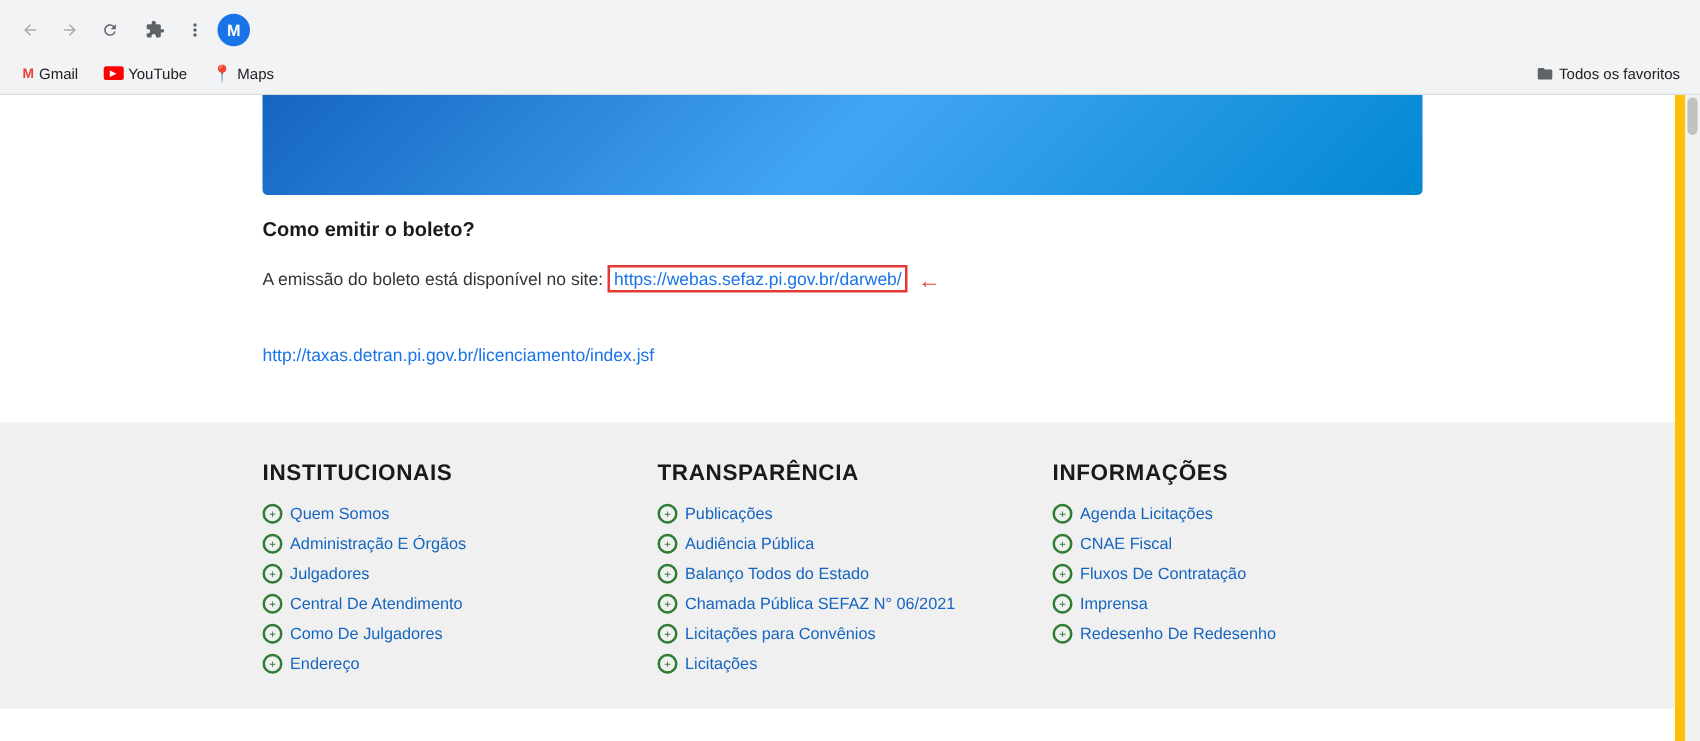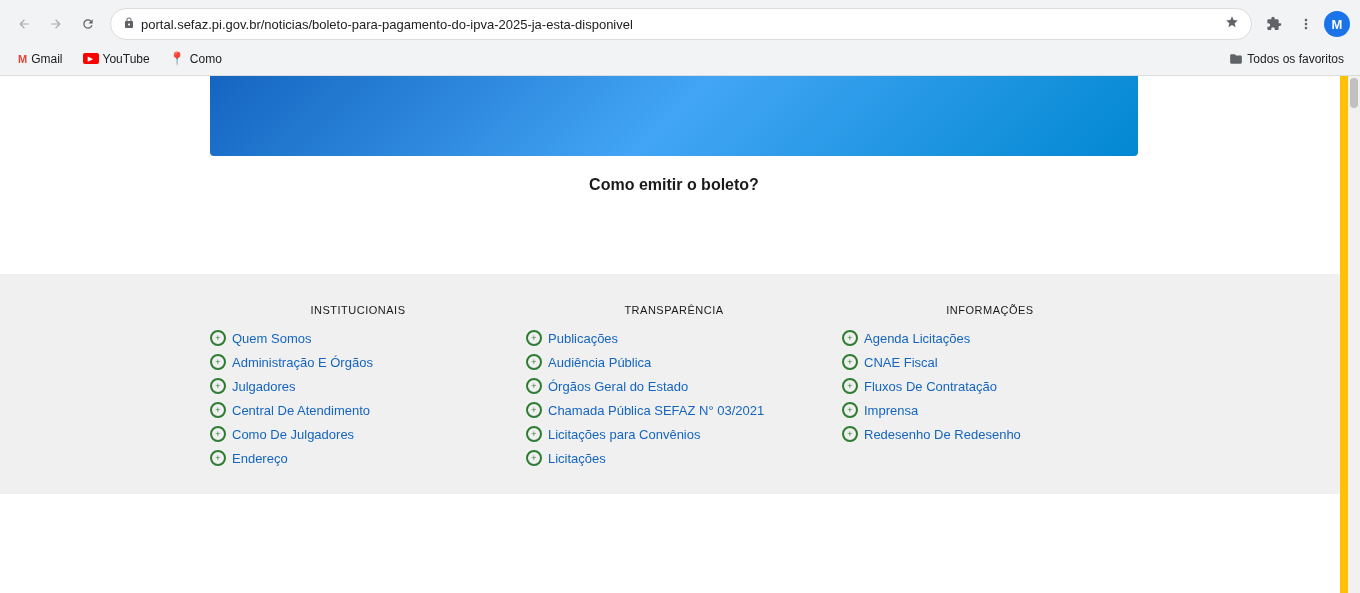--- a/index.html
+++ b/index.html
@@ -151,21 +151,20 @@
       background: #fff;
       overflow: hidden;
       display: flex;
       position: relative;
     }
 
     .page-scroll-area {
       flex: 1;
       overflow-y: auto;
       overflow-x: hidden;
-      text-align: center;
     }
 
     
     .top-banner {
       height: 80px;
       background: linear-gradient(135deg, #1565c0, #42a5f5, #0288d1);
       margin: 0 210px;
       border-radius: 0 0 4px 4px;
     }
 
@@ -213,22 +212,22 @@
     
     .footer {
       background: #f0f0f0;
       padding: 30px 210px 20px 210px;
       display: grid;
       grid-template-columns: 1fr 1fr 1fr;
       gap: 20px;
     }
 
     .footer-col-title {
-      font-size: 11px;
-      font-weight: normal;
+      font-size: 18px;
+      font-weight: bold;
       color: #1a1a1a;
       margin-bottom: 14px;
       letter-spacing: 0.5px;
     }
 
     .footer-link {
       display: flex;
       align-items: center;
       gap: 6px;
       font-size: 13px;
@@ -294,33 +293,20 @@
             <path d="M12 4l-1.41 1.41L16.17 11H4v2h12.17l-5.58 5.59L12 20l8-8z"></path>
           </svg>
       </button>
       <button class="nav-btn">
         <svg width="14" height="14" viewBox="0 0 24 24" fill="#5f6368">
             <path d="M17.65 6.35A7.958 7.958 0 0012 4c-4.42 0-7.99 3.58-7.99 8s3.57 8 7.99 8c3.73 0 6.84-2.55 7.73-6h-2.08A5.99 5.99 0 0112 18c-3.31 0-6-2.69-6-6s2.69-6 6-6c1.66 0 3.14.69 4.22 1.78L13 11h7V4l-2.35 2.35z"></path>
           </svg>
       </button>
     </div>
 
-    <div class="address-bar">
-      <span class="address-bar-icon">
-        <svg width="12" height="12" viewBox="0 0 24 24" fill="#5f6368">
-            <path d="M18 8h-1V6c0-2.76-2.24-5-5-5S7 3.24 7 6v2H6c-1.1 0-2 .9-2 2v10c0 1.1.9 2 2 2h12c1.1 0 2-.9 2-2V10c0-1.1-.9-2-2-2zm-6 9c-1.1 0-2-.9-2-2s.9-2 2-2 2 .9 2 2-.9 2-2 2zm3.1-9H8.9V6c0-1.71 1.39-3.1 3.1-3.1 1.71 0 3.1 1.39 3.1 3.1v2z"></path>
-          </svg>
-      </span>
-      <span class="address-url">portal.sefaz.pi.gov.br/noticias/boleto-para-pagamento-do-ipva-2025-ja-esta-disponivel</span>
-      <span>
-        <svg width="14" height="14" viewBox="0 0 24 24" fill="#5f6368">
-            <path d="M12 17.27L18.18 21l-1.64-7.03L22 9.24l-7.19-.62L12 2 9.19 8.62 2 9.24l5.46 4.73L5.82 21z"></path>
-          </svg>
-      </span>
-    </div>
 
     <div class="toolbar-right">
       <button class="toolbar-icon-btn">
         <svg width="16" height="16" viewBox="0 0 24 24" fill="#5f6368">
             <path d="M20.5 11H19V7c0-1.1-.9-2-2-2h-4V3.5C13 2.12 11.88 1 10.5 1S8 2.12 8 3.5V5H4c-1.1 0-1.99.9-1.99 2v3.8H3.5c1.49 0 2.7 1.21 2.7 2.7s-1.21 2.7-2.7 2.7H2V19c0 1.1.9 2 2 2h3.8v-1.5c0-1.49 1.21-2.7 2.7-2.7s2.7 1.21 2.7 2.7V21H17c1.1 0 2-.9 2-2v-4h1.5c1.38 0 2.5-1.12 2.5-2.5S21.88 11 20.5 11z"></path>
           </svg>
       </button>
       <button class="toolbar-icon-btn">
         <svg width="16" height="16" viewBox="0 0 24 24" fill="#5f6368">
             <path d="M12 8c1.1 0 2-.9 2-2s-.9-2-2-2-2 .9-2 2 .9 2 2 2zm0 2c-1.1 0-2 .9-2 2s.9 2 2 2 2-.9 2-2-.9-2-2-2zm0 6c-1.1 0-2 .9-2 2s.9 2 2 2 2-.9 2-2-.9-2-2-2z"></path>
@@ -334,43 +320,47 @@
     <div class="bookmark-item">
       <span class="gmail-icon">M</span>
       <span>Gmail</span>
     </div>
     <div class="bookmark-item">
       <div class="youtube-icon">▶</div>
       <span>YouTube</span>
     </div>
     <div class="bookmark-item">
       <span class="maps-pin">📍</span>
-      <span>Como</span>
+      <span>Maps</span>
     </div>
     <div class="bookmarks-spacer"></div>
     <div class="all-bookmarks">
       <svg width="14" height="14" viewBox="0 0 24 24" fill="#5f6368">
           <path d="M10 4H4c-1.1 0-1.99.9-1.99 2L2 18c0 1.1.9 2 2 2h16c1.1 0 2-.9 2-2V8c0-1.1-.9-2-2-2h-8l-2-2z"></path>
         </svg>
       <span>Todos os favoritos</span>
     </div>
   </div>
 
   <div class="page-content">
     <div class="page-scroll-area">
 
       <div class="top-banner"></div>
 
       <div class="article-content">
 
         <div class="section-title">Como emitir o boleto?</div>
 
+        <p class="body-text">
+          <span>A emissão do boleto está disponível no site: </span><a class="link-highlighted" href="#">https://webas.sefaz.pi.gov.br/darweb/</a><span class="arrow-indicator">←</span>
+        </p>
 
         <p class="body-text">
           <br>
+          <a class="link-blue" href="#">http://taxas.detran.pi.gov.br/licenciamento/index.jsf</a>
         </p>
 
       </div>
 
       <div class="footer">
 
         <div class="footer-col">
           <div class="footer-col-title">INSTITUCIONAIS</div>
           <a class="footer-link" href="#">
             <div class="footer-circle-icon">+</div>
@@ -403,25 +393,25 @@
           <a class="footer-link" href="#">
             <div class="footer-circle-icon">+</div>
             <span>Publicações</span>
           </a>
           <a class="footer-link" href="#">
             <div class="footer-circle-icon">+</div>
             <span>Audiência Pública</span>
           </a>
           <a class="footer-link" href="#">
             <div class="footer-circle-icon">+</div>
-            <span>Órgãos Geral do Estado</span>
-          </a>
-          <a class="footer-link" href="#">
-            <div class="footer-circle-icon">+</div>
-            <span>Chamada Pública SEFAZ N° 03/2021</span>
+            <span>Balanço Todos do Estado</span>
+          </a>
+          <a class="footer-link" href="#">
+            <div class="footer-circle-icon">+</div>
+            <span>Chamada Pública SEFAZ N° 06/2021</span>
           </a>
           <a class="footer-link" href="#">
             <div class="footer-circle-icon">+</div>
             <span>Licitações para Convênios</span>
           </a>
           <a class="footer-link" href="#">
             <div class="footer-circle-icon">+</div>
             <span>Licitações</span>
           </a>
         </div>

